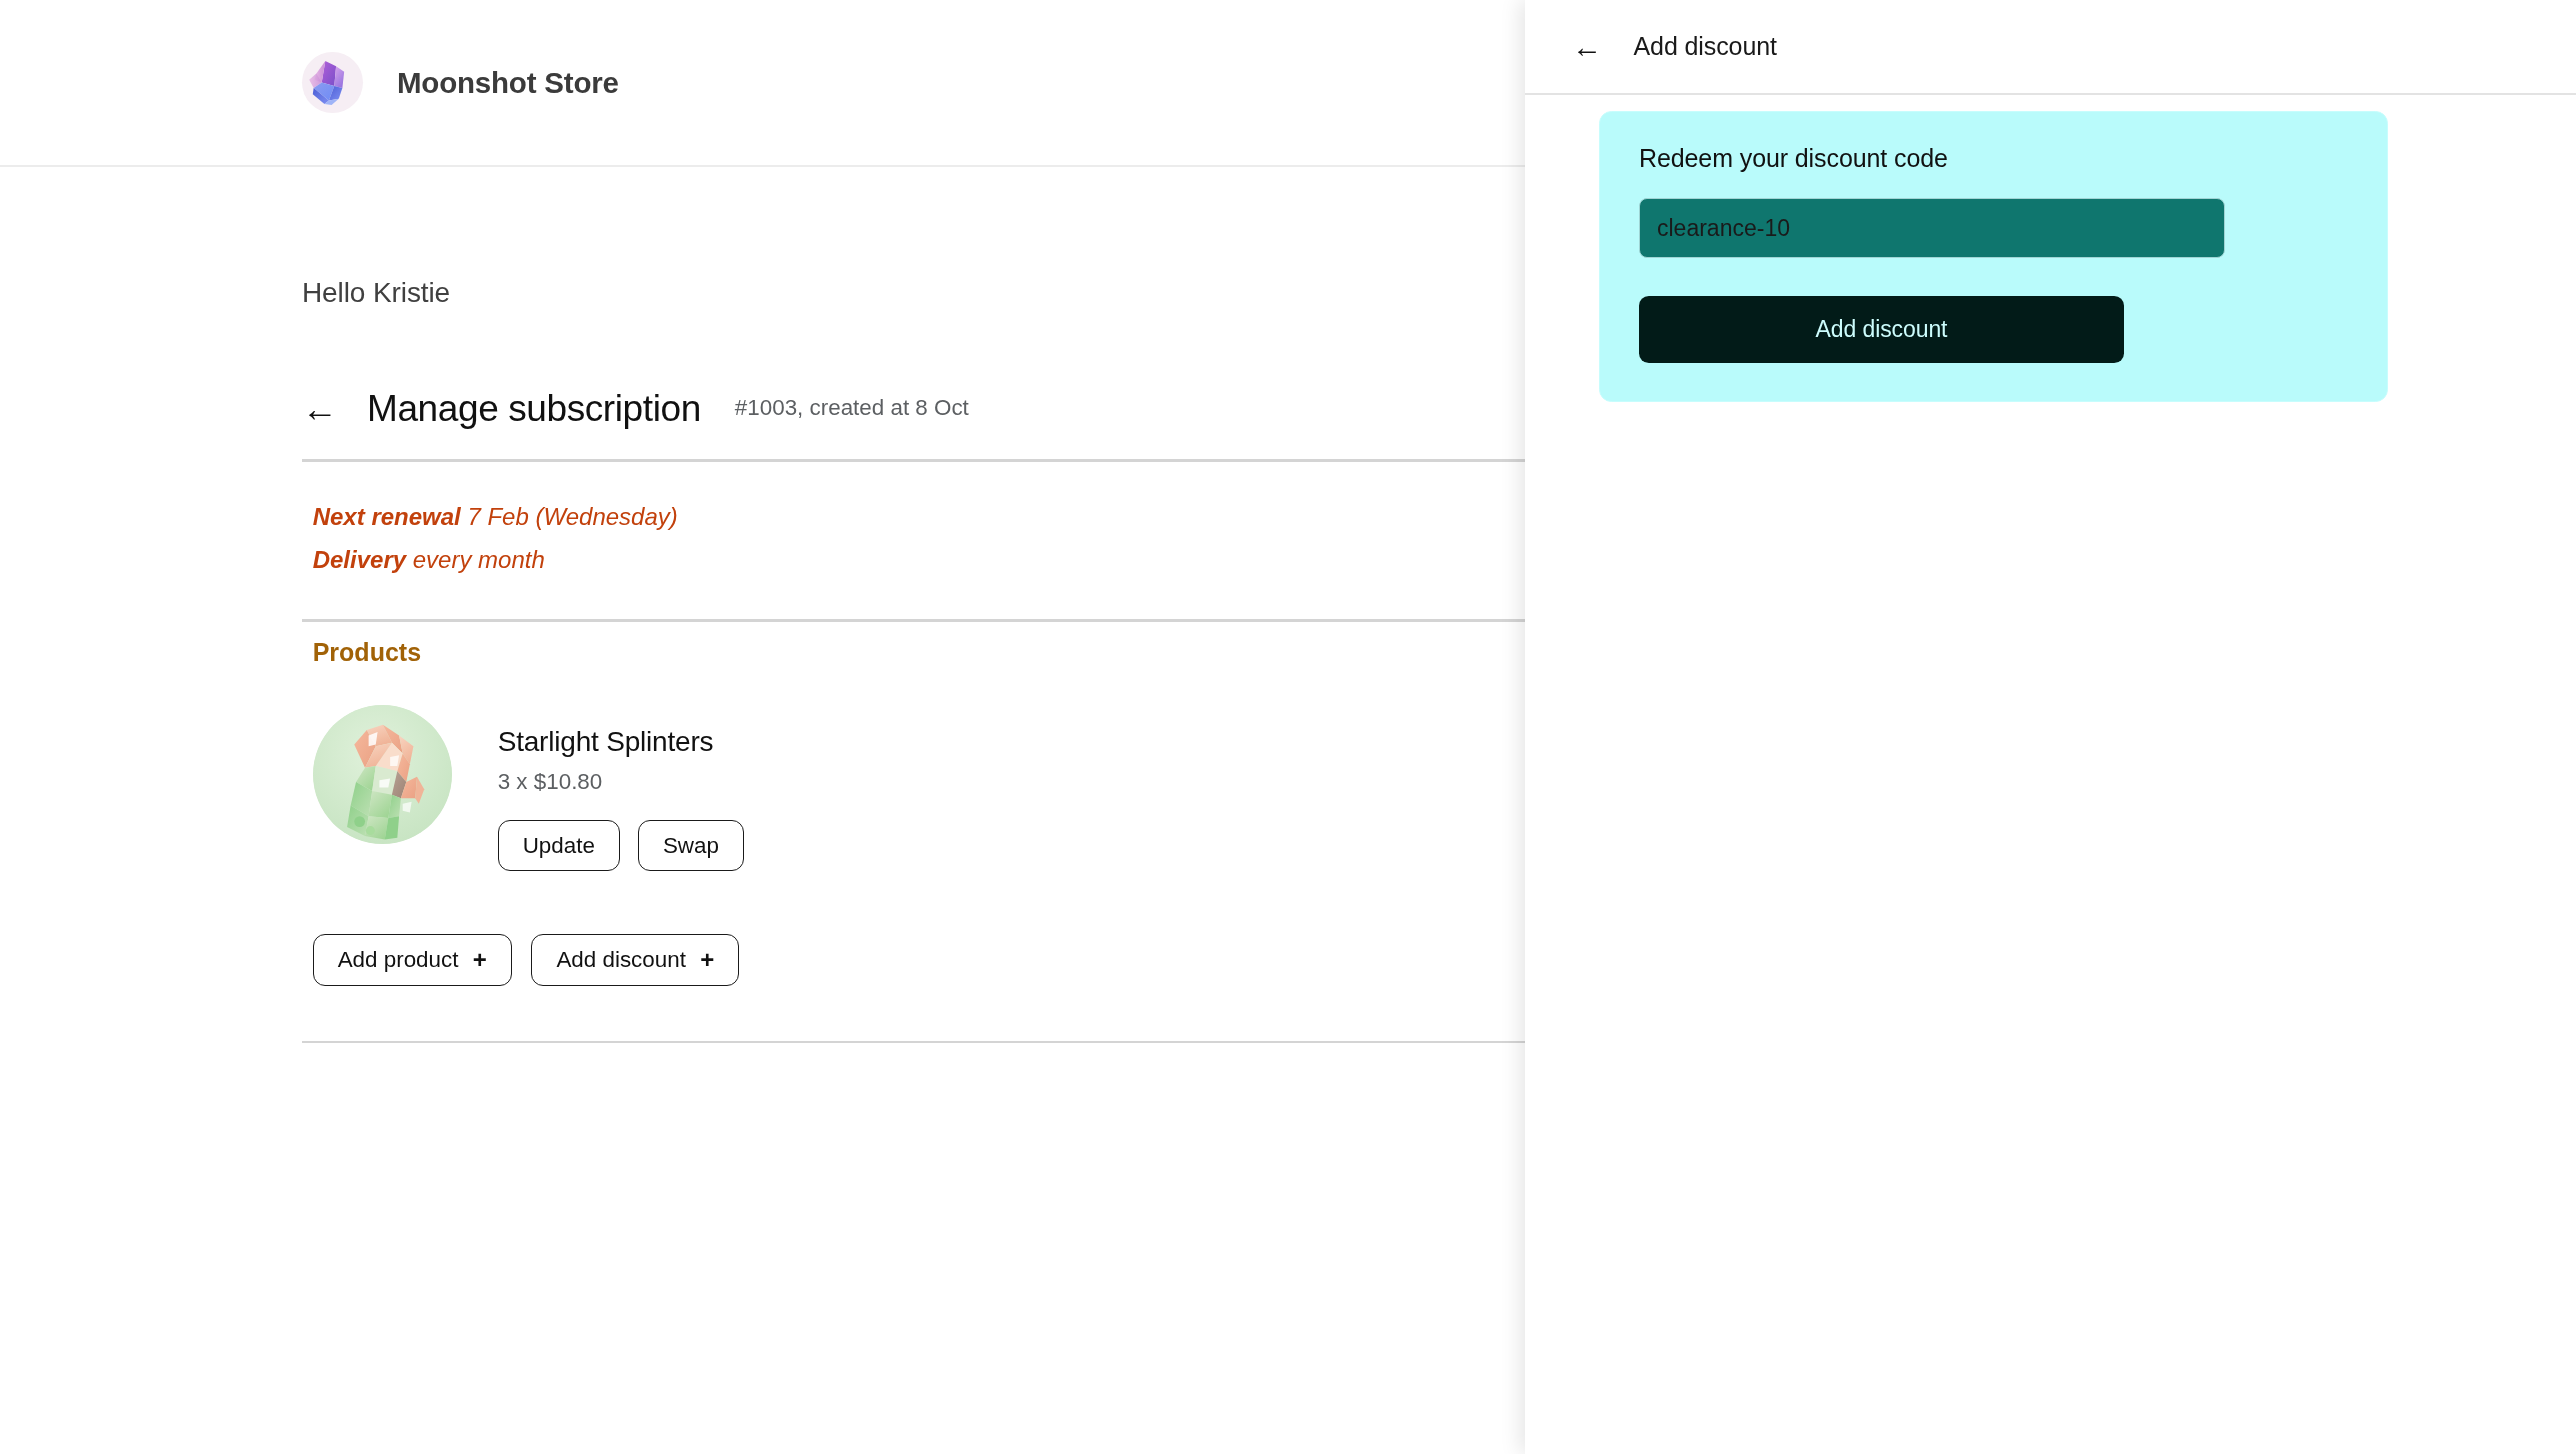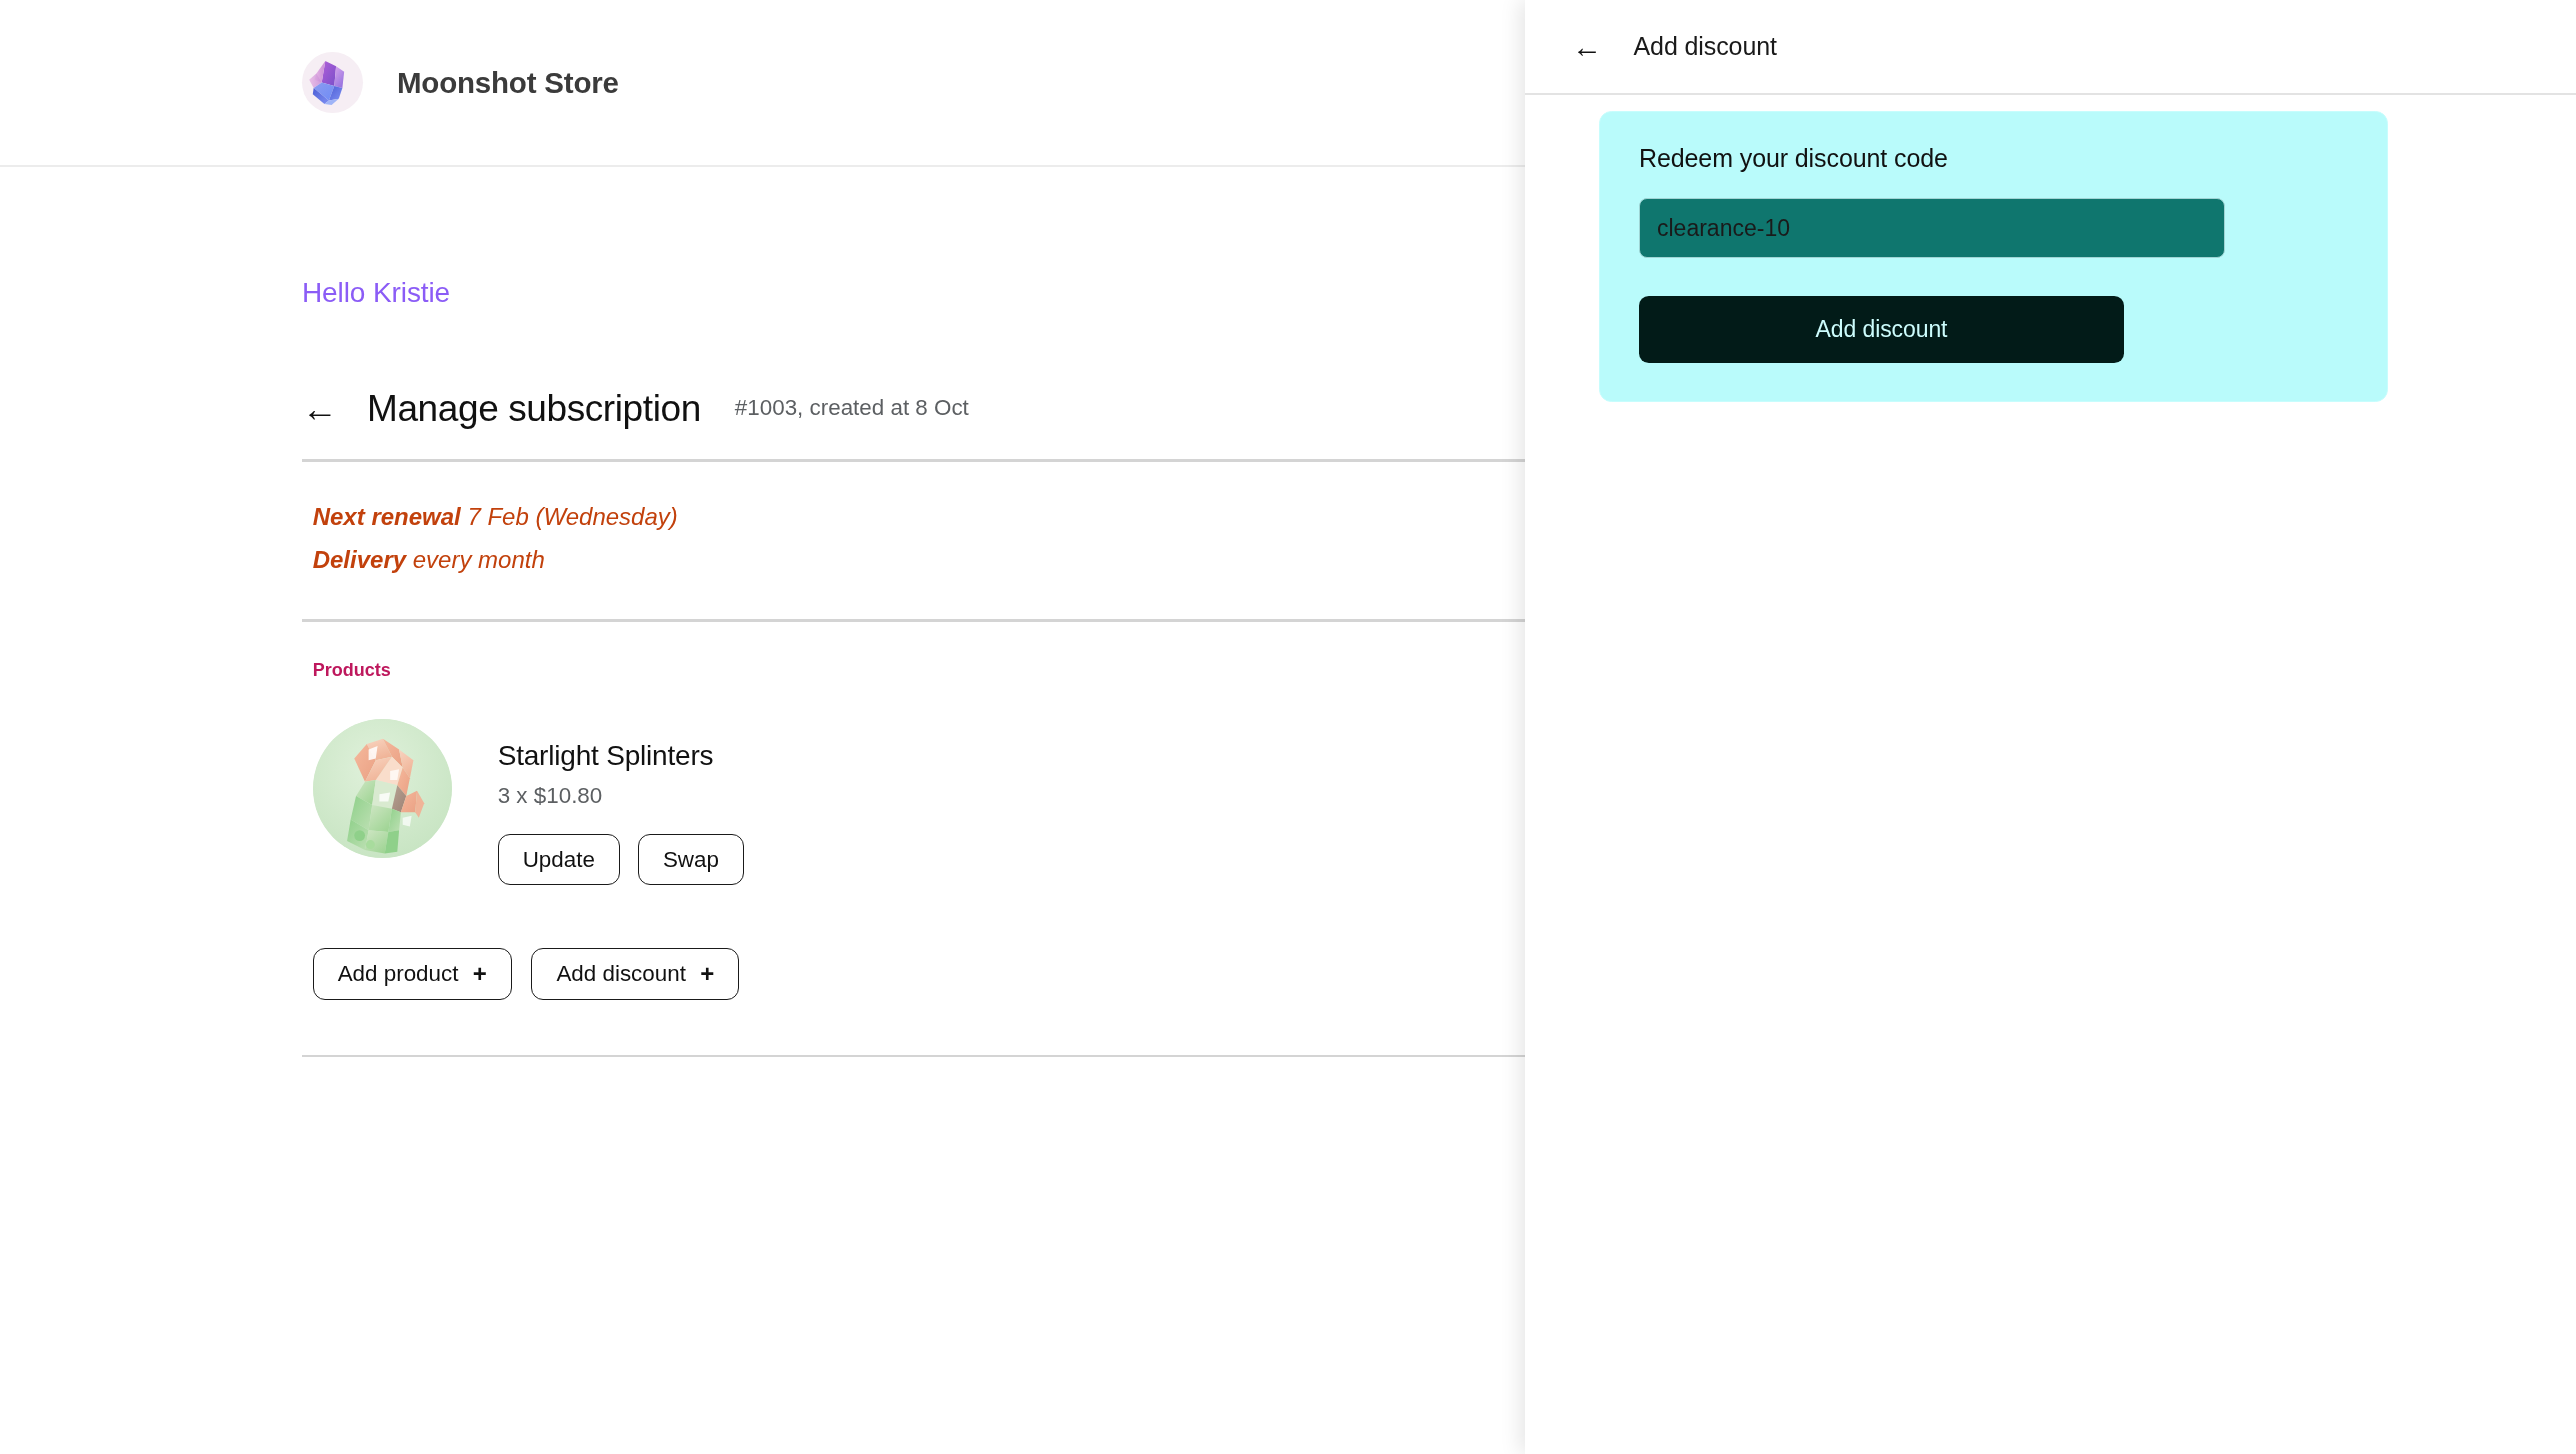--- a/index.html
+++ b/index.html
@@ -57,21 +57,21 @@
     top: 170px;
     width: 1525px;
     height: 1284px;
     padding-left: 302px;
     padding-right: 0;
     background: #ffffff;
   }
 
   .greeting {
     font-size: 28px;
-    color: #8b5cf6;
+    color: #404040;
     margin-top: 107px;
     letter-spacing: -0.1px;
   }
 
   .page-title-row {
     display: flex;
     align-items: center;
     margin-top: 79px;
   }
   .back-arrow {
@@ -110,25 +110,25 @@
     color: #c2410c;
     line-height: 1.35;
     font-style: italic;
   }
   .fact b { font-weight: 700; }
   .fact + .fact { margin-top: 10.7px; }
 
   .divider.mid { margin-top: 43px; }
 
   .section-title {
-    font-size: 18px;
+    font-size: 25px;
     font-weight: 700;
-    color: #be185d;
+    color: #a16207;
     padding-left: 10.7px;
-    margin-top: 38px;
+    margin-top: 16px;
   }
 
   
   .product-row {
     display: flex;
     align-items: flex-start;
     margin-top: 38px;
     padding-left: 10.7px;
   }
   .product-thumb {

